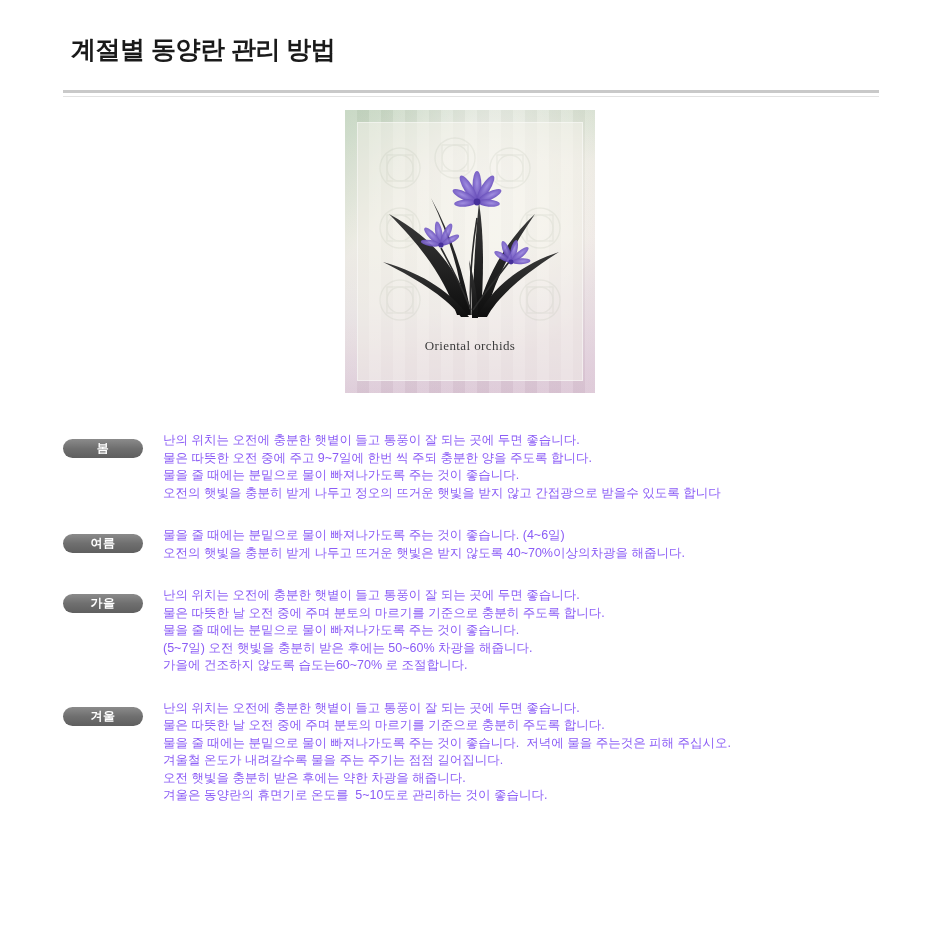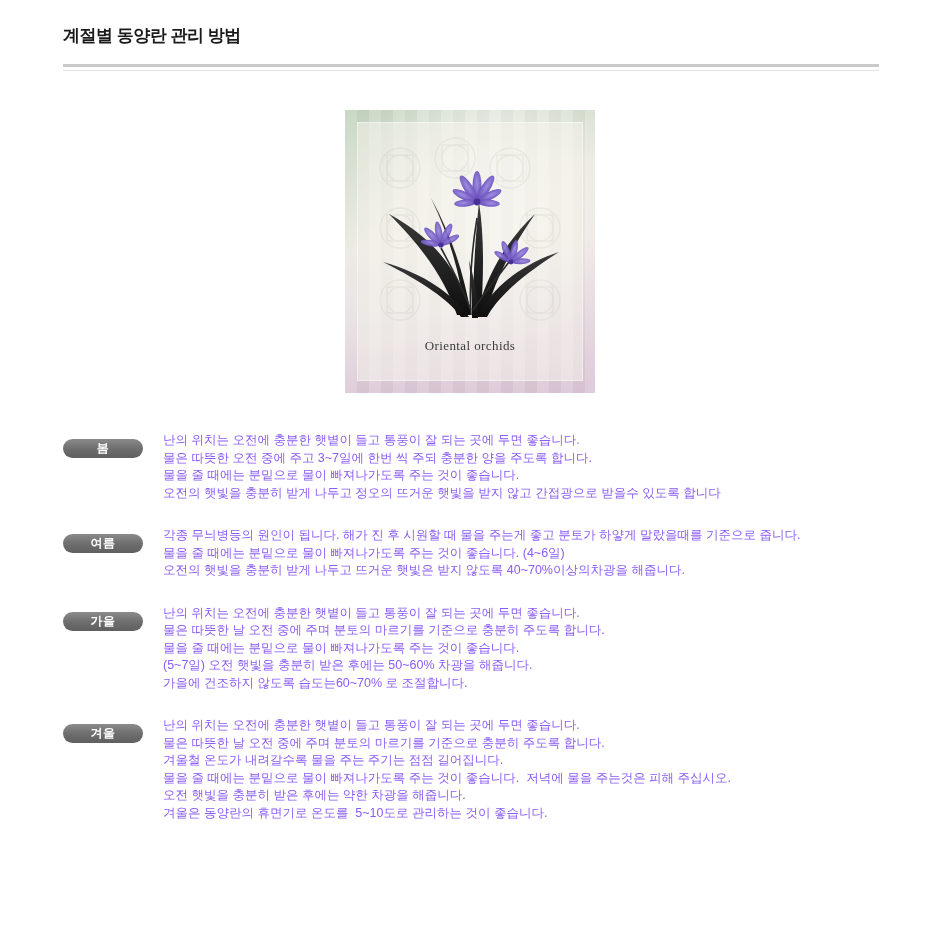--- a/index.html
+++ b/index.html
@@ -22,25 +22,25 @@
   }
 
   
   .header {
     position: absolute;
     left: 63px;
     top: 26px;
     width: 816px;
   }
   .page-title {
-    font-size: 17px;
+    font-size: 25px;
     font-weight: bold;
     letter-spacing: -0.5px;
     color: #1a1a1a;
-    margin: 0;
+    margin: 8px;
     padding: 0 0 18px 0;
     line-height: 1.2;
   }
   .rule-thick {
     height: 3px;
     background: #c9c9c9;
     width: 816px;
   }
   .rule-thin {
     height: 1px;
@@ -242,30 +242,29 @@
       <div class="orchid-caption">Oriental orchids</div>
     </div>
   </div>
 
   <div class="sections">
 
     <div class="season-block">
       <div class="season-badge">봄</div>
       <div class="season-lines">
         <div class="season-line">난의 위치는 오전에 충분한 햇볕이 들고 통풍이 잘 되는 곳에 두면 좋습니다.</div>
-        <div class="season-line">물은 따뜻한 오전 중에 주고 3~7일에 한번 씩 주되 충분한 양을 주도록 합니다.</div>
+        <div class="season-line">물은 따뜻한 오전 중에 주고 9~7일에 한번 씩 주되 충분한 양을 주도록 합니다.</div>
         <div class="season-line">물을 줄 때에는 분밑으로 물이 빠져나가도록 주는 것이 좋습니다.</div>
         <div class="season-line">오전의 햇빛을 충분히 받게 나두고 정오의 뜨거운 햇빛을 받지 않고 간접광으로 받을수 있도록 합니다</div>
       </div>
     </div>
 
     <div class="season-block">
       <div class="season-badge">여름</div>
       <div class="season-lines">
-        <div class="season-line">각종 무늬병등의 원인이 됩니다. 해가 진 후 시원할 때 물을 주는게 좋고 분토가 하얗게 말랐을때를 기준으로 줍니다.</div>
         <div class="season-line">물을 줄 때에는 분밑으로 물이 빠져나가도록 주는 것이 좋습니다. (4~6일)</div>
         <div class="season-line">오전의 햇빛을 충분히 받게 나두고 뜨거운 햇빛은 받지 않도록 40~70%이상의차광을 해줍니다.</div>
       </div>
     </div>
 
     <div class="season-block">
       <div class="season-badge">가을</div>
       <div class="season-lines">
         <div class="season-line">난의 위치는 오전에 충분한 햇볕이 들고 통풍이 잘 되는 곳에 두면 좋습니다.</div>
         <div class="season-line">물은 따뜻한 날 오전 중에 주며 분토의 마르기를 기준으로 충분히 주도록 합니다.</div>
@@ -273,21 +272,21 @@
         <div class="season-line">(5~7일) 오전 햇빛을 충분히 받은 후에는 50~60% 차광을 해줍니다.</div>
         <div class="season-line">가을에 건조하지 않도록 습도는60~70% 로 조절합니다.</div>
       </div>
     </div>
 
     <div class="season-block">
       <div class="season-badge">겨울</div>
       <div class="season-lines">
         <div class="season-line">난의 위치는 오전에 충분한 햇볕이 들고 통풍이 잘 되는 곳에 두면 좋습니다.</div>
         <div class="season-line">물은 따뜻한 날 오전 중에 주며 분토의 마르기를 기준으로 충분히 주도록 합니다.</div>
+        <div class="season-line">물을 줄 때에는 분밑으로 물이 빠져나가도록 주는 것이 좋습니다.  저녁에 물을 주는것은 피해 주십시오.</div>
         <div class="season-line">겨울철 온도가 내려갈수록 물을 주는 주기는 점점 길어집니다.</div>
-        <div class="season-line">물을 줄 때에는 분밑으로 물이 빠져나가도록 주는 것이 좋습니다.  저녁에 물을 주는것은 피해 주십시오.</div>
         <div class="season-line">오전 햇빛을 충분히 받은 후에는 약한 차광을 해줍니다.</div>
         <div class="season-line">겨울은 동양란의 휴면기로 온도를  5~10도로 관리하는 것이 좋습니다.</div>
       </div>
     </div>
 
   </div>
 </div>
 
 </body></html>

